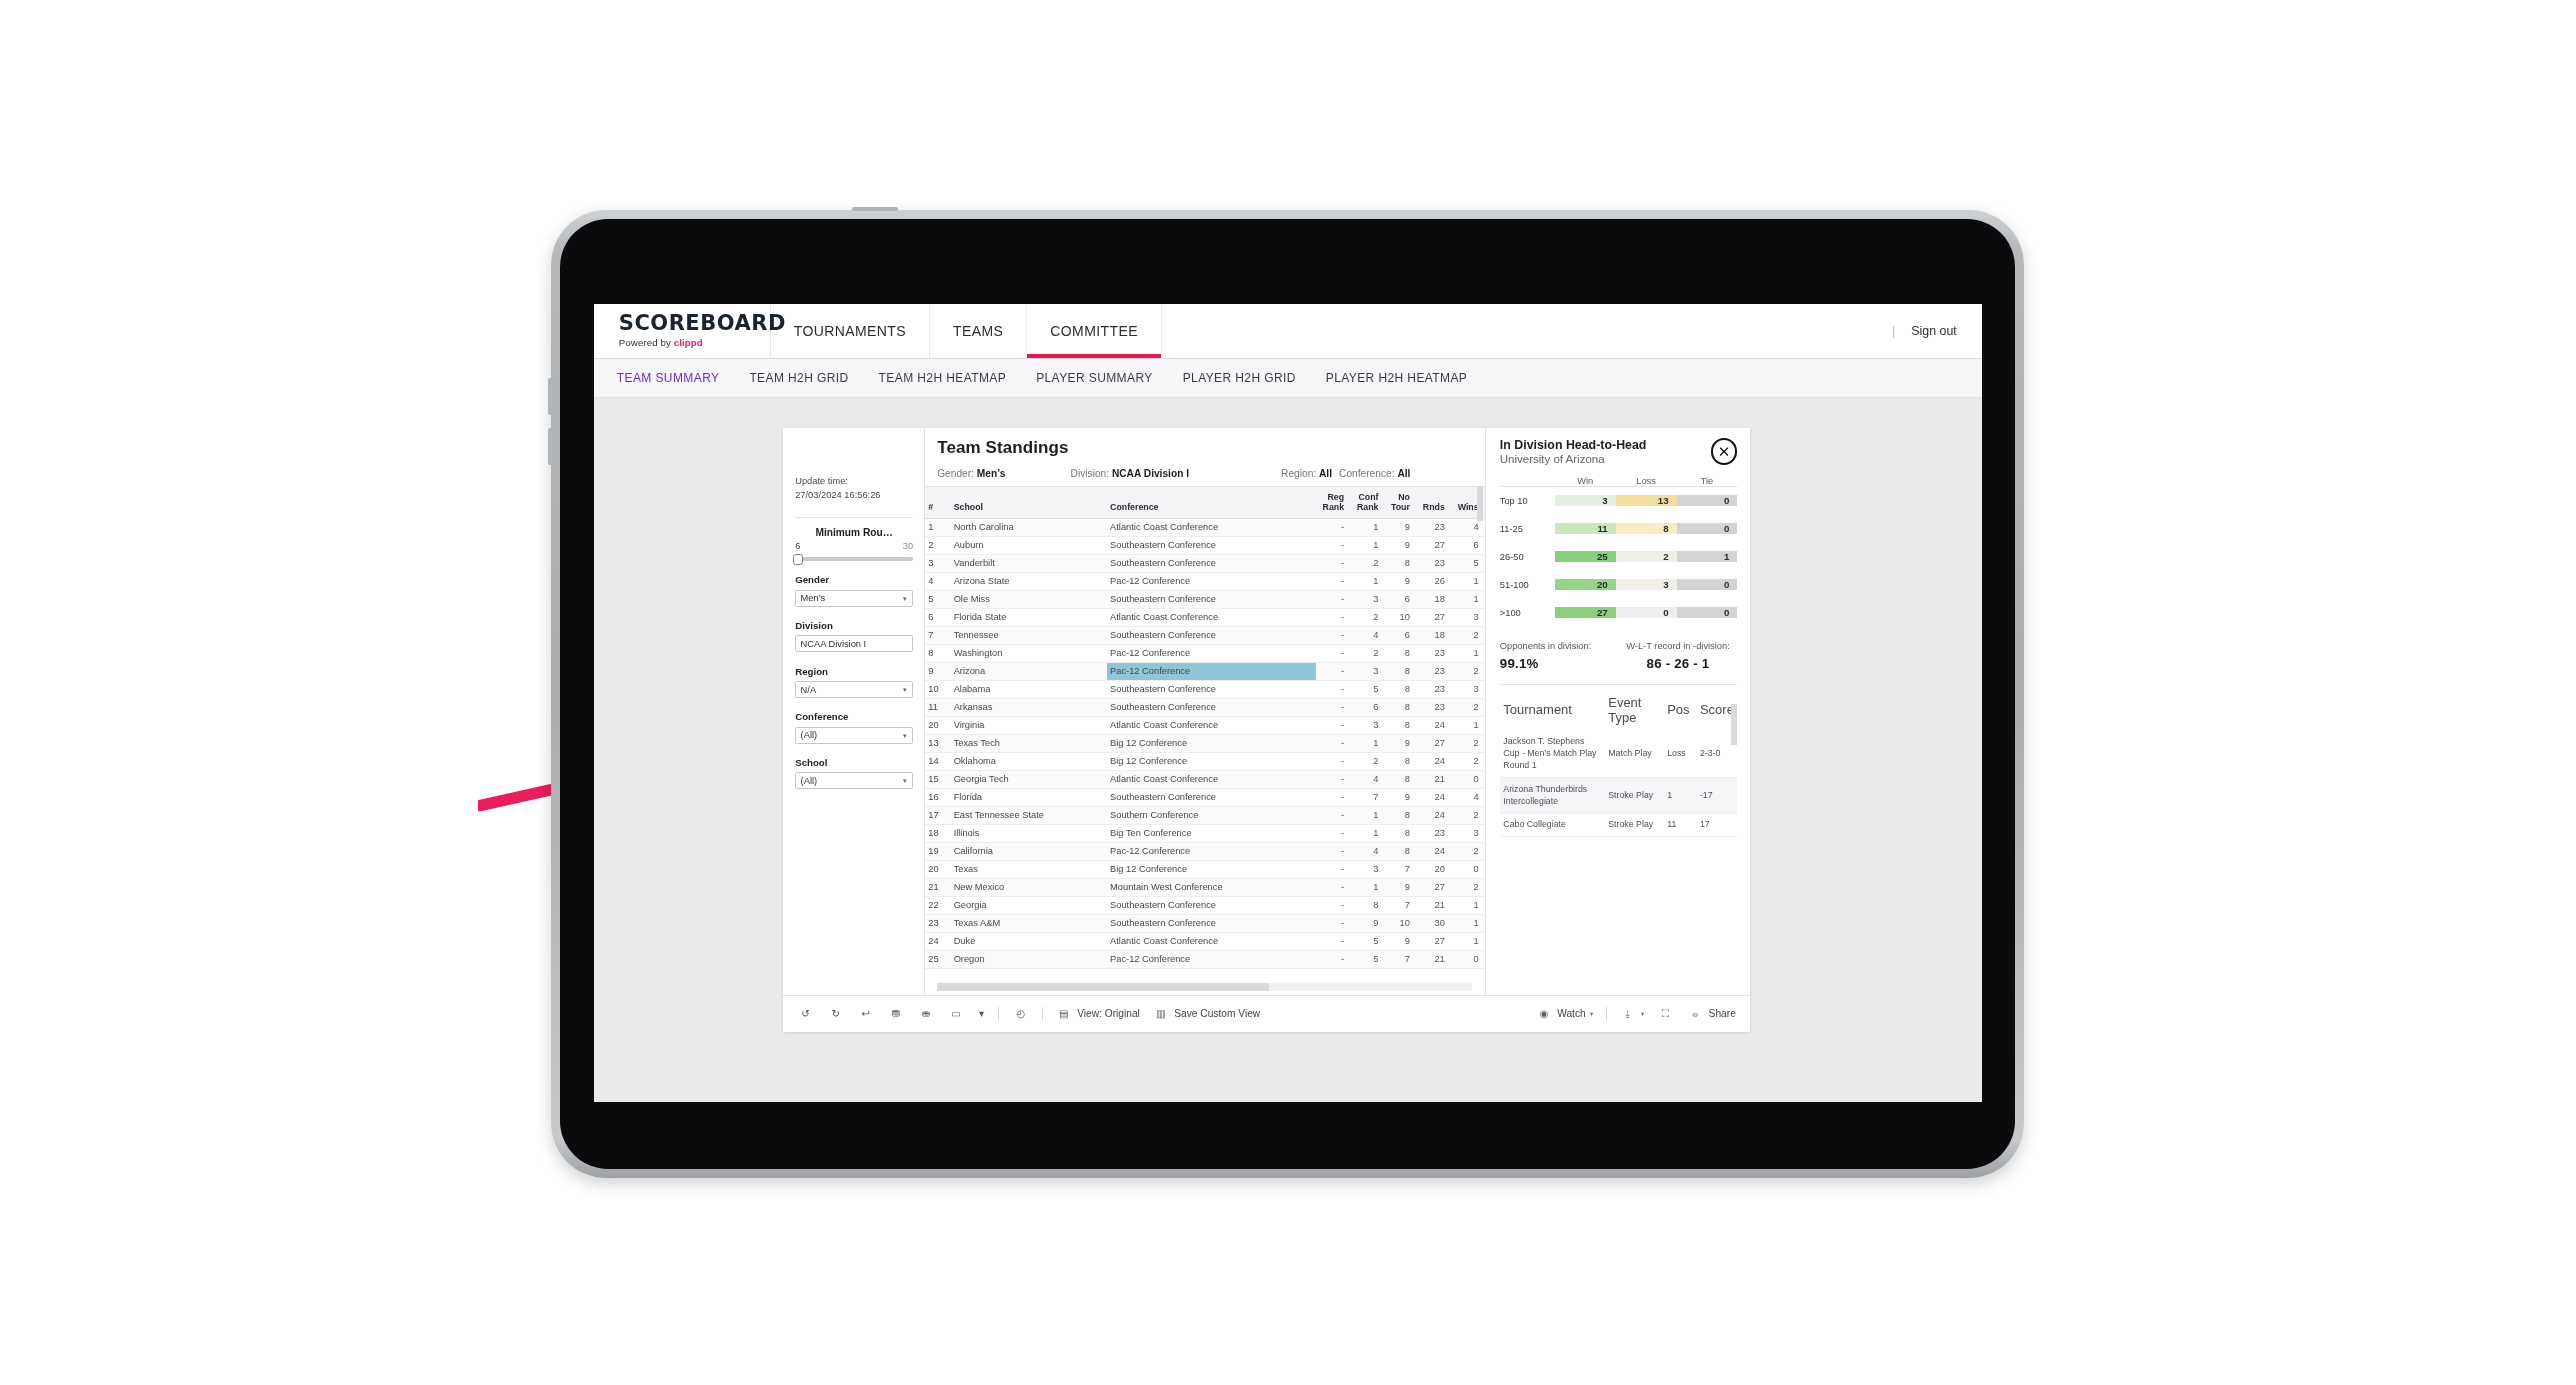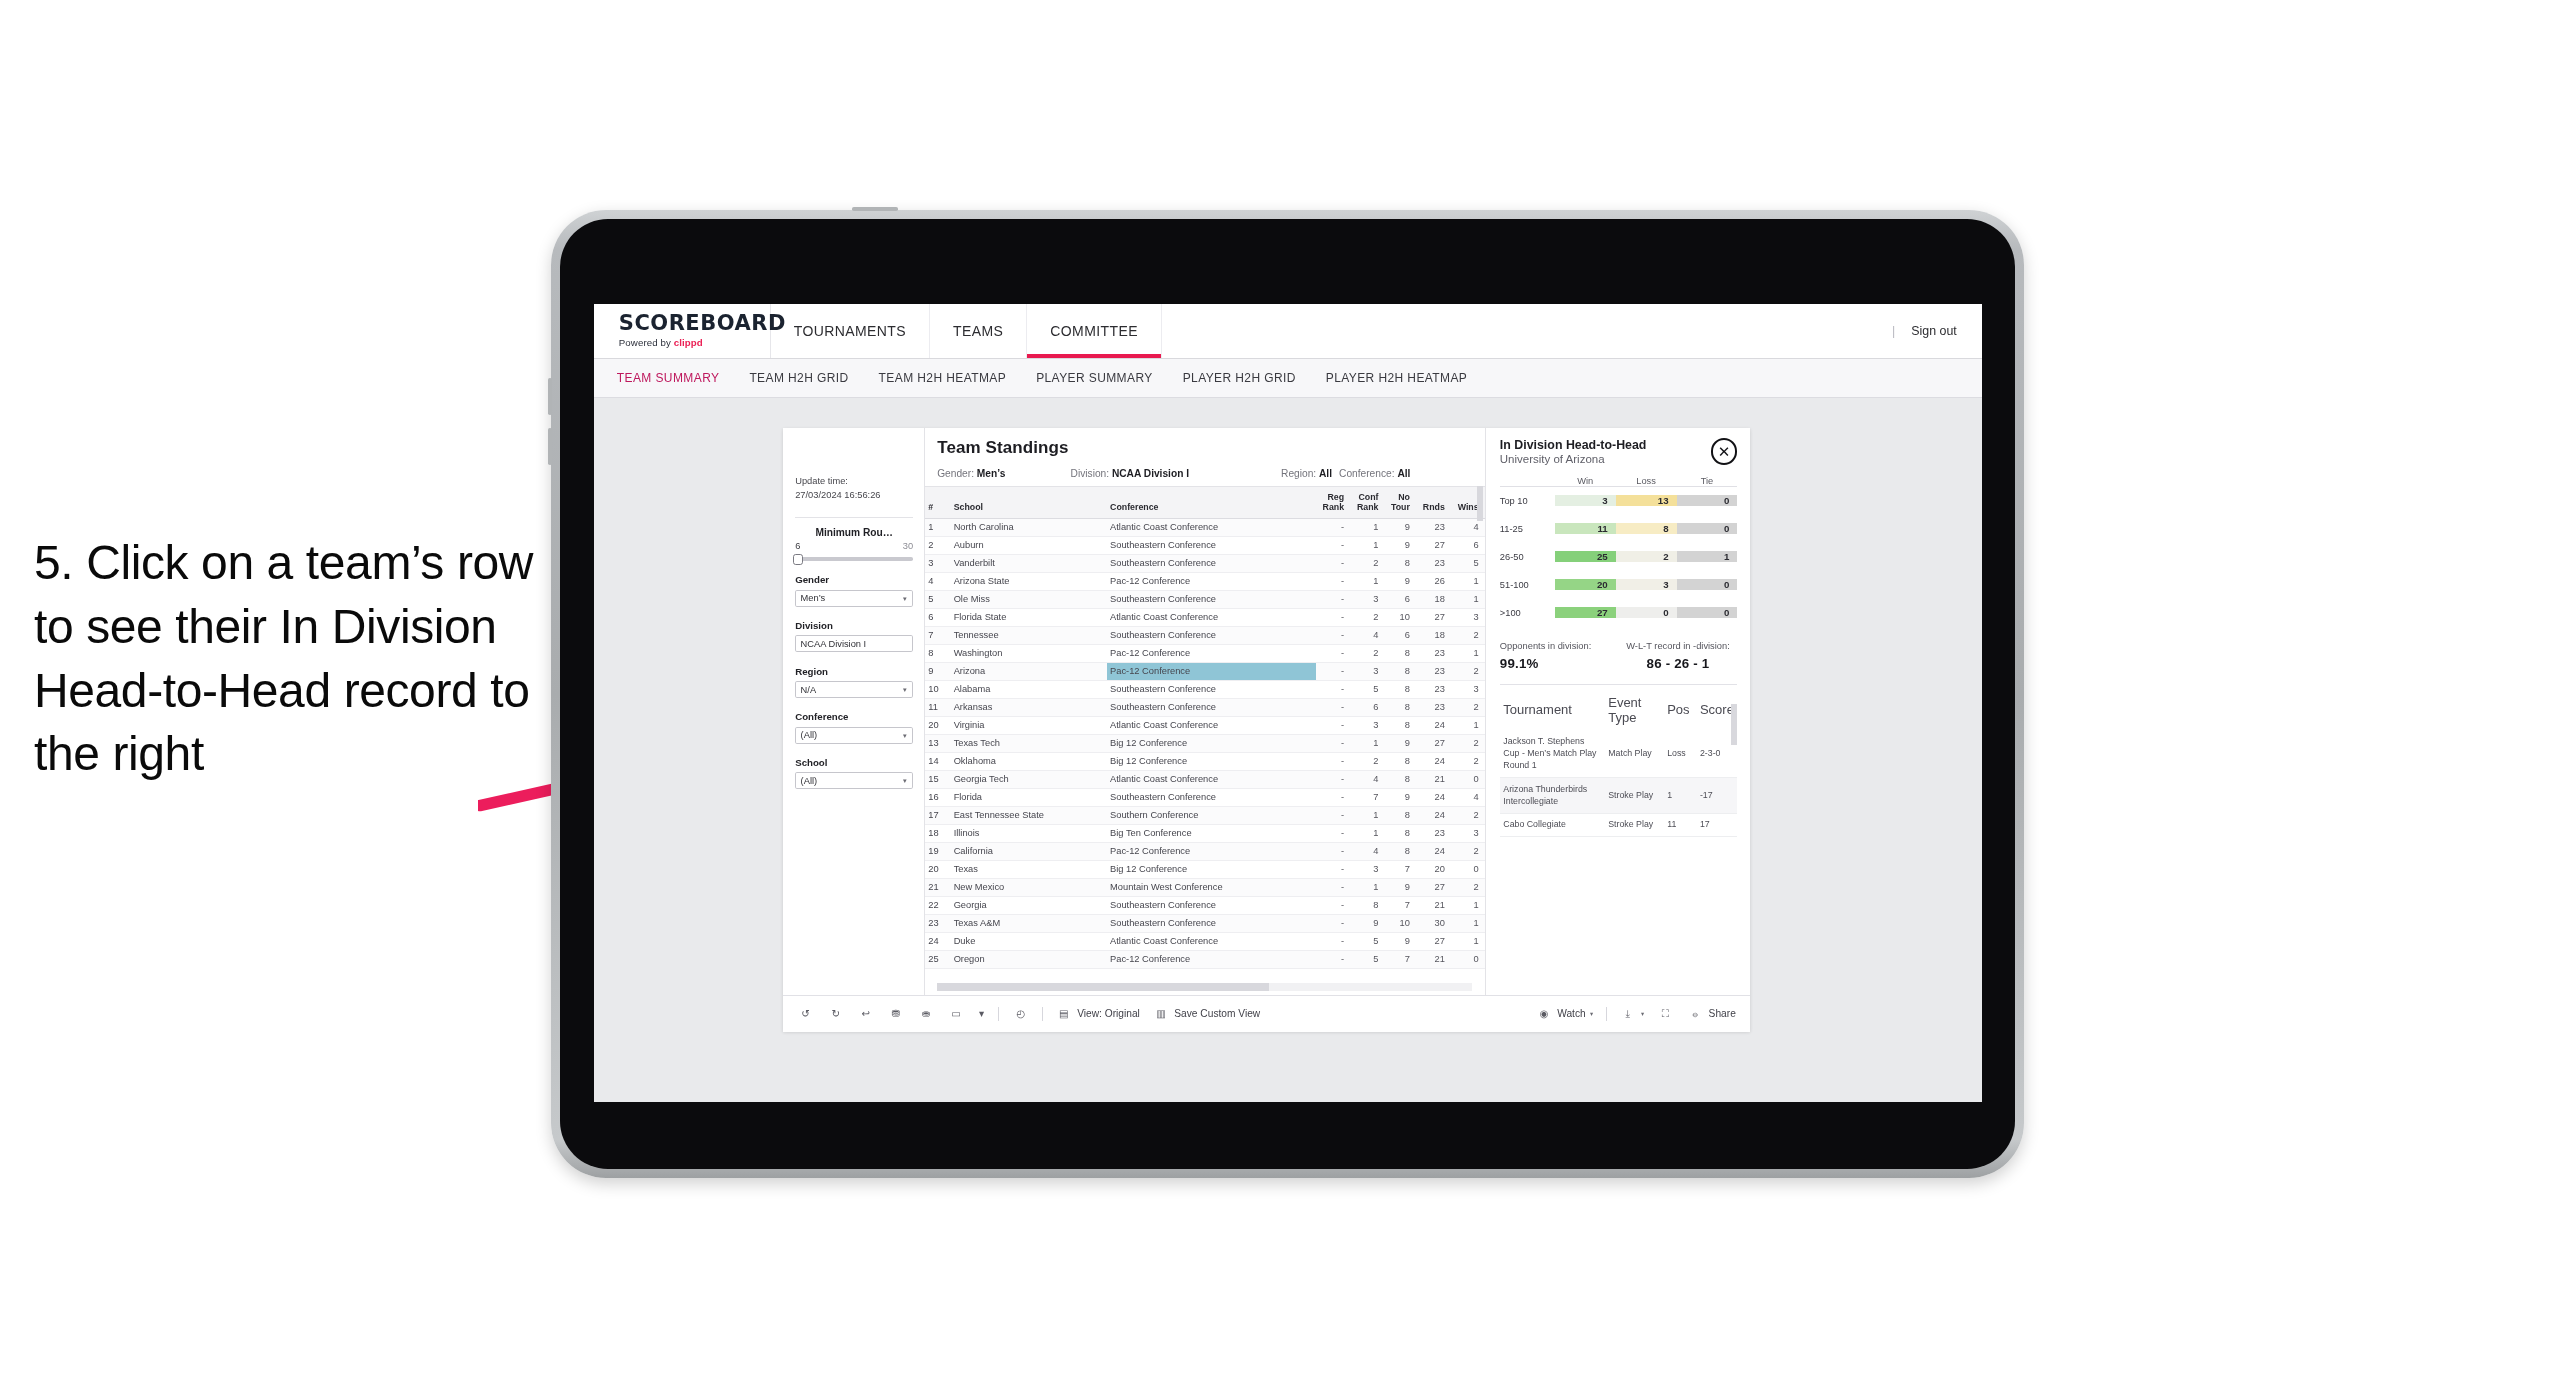--- a/index.html
+++ b/index.html
@@ -82,21 +82,21 @@
     margin-left:auto; display:flex; align-items:center; gap:16px;
     padding-right: 25px; font-size: 12.4px; color:#2d2d31;
   }
   .signout .sep { color:#b9b9c0; }
 
   .subnav {
     height: 39px; background:#f7f7f9; border-bottom:0.9px solid #dcdce1;
     display:flex; align-items:center; padding-left: 23px; gap: 30px;
   }
   .subnav span { font-size: 12px; letter-spacing:0.4px; color:#3a3a40; }
-  .subnav span.active { color:#be185d; }
+  .subnav span.active { color:#6d28d9; }
 
   .workspace { position:relative; height: calc(798px - 55px - 39px); background:#e9eaec; padding: 30px 0 0 0; }
 
   
   .viz {
     position:absolute; left: 189px; top: 30px;
     width: 967px; height: 604px;
     background:#fff; box-shadow: 0 0.9px 3.5px rgba(0,0,0,.14);
     display:flex; flex-direction:column;
   }
@@ -193,21 +193,20 @@
   .tb-ic { width:17.7px; height:17.7px; display:flex; align-items:center; justify-content:center; color:#5b5b63; }
   .tb-sep { width:0.9px; height:14px; background:#d7d7dd; }
   .tb-item { display:flex; align-items:center; gap:4.4px; }
   .tb-spacer { flex:1; }
 </style>
 </head>
 <body>
 
 <div class="stage">
 
-  <div class="annotation">5. Click on a team’s row to see their In Division Head-to-Head record to the right</div>
 
   <svg class="arrow-svg" viewBox="0 0 600 200">
     <path d="M2 160 L520 44" stroke="#ec1d5c" stroke-width="13" fill="none" stroke-linecap="round"></path>
     <path d="M560 30 L470 24 L505 50 L462 66 Z" fill="#ec1d5c"></path>
   </svg>
 
   <div class="device">
     <div class="btn-vol" style="left:-3.5px; top:168px; width:4.4px; height:37px;"></div>
     <div class="btn-vol" style="left:-3.5px; top:218px; width:4.4px; height:37px;"></div>
     <div class="btn-vol" style="left:301px; top:-3.5px; width:46px; height:4.4px;"></div>

